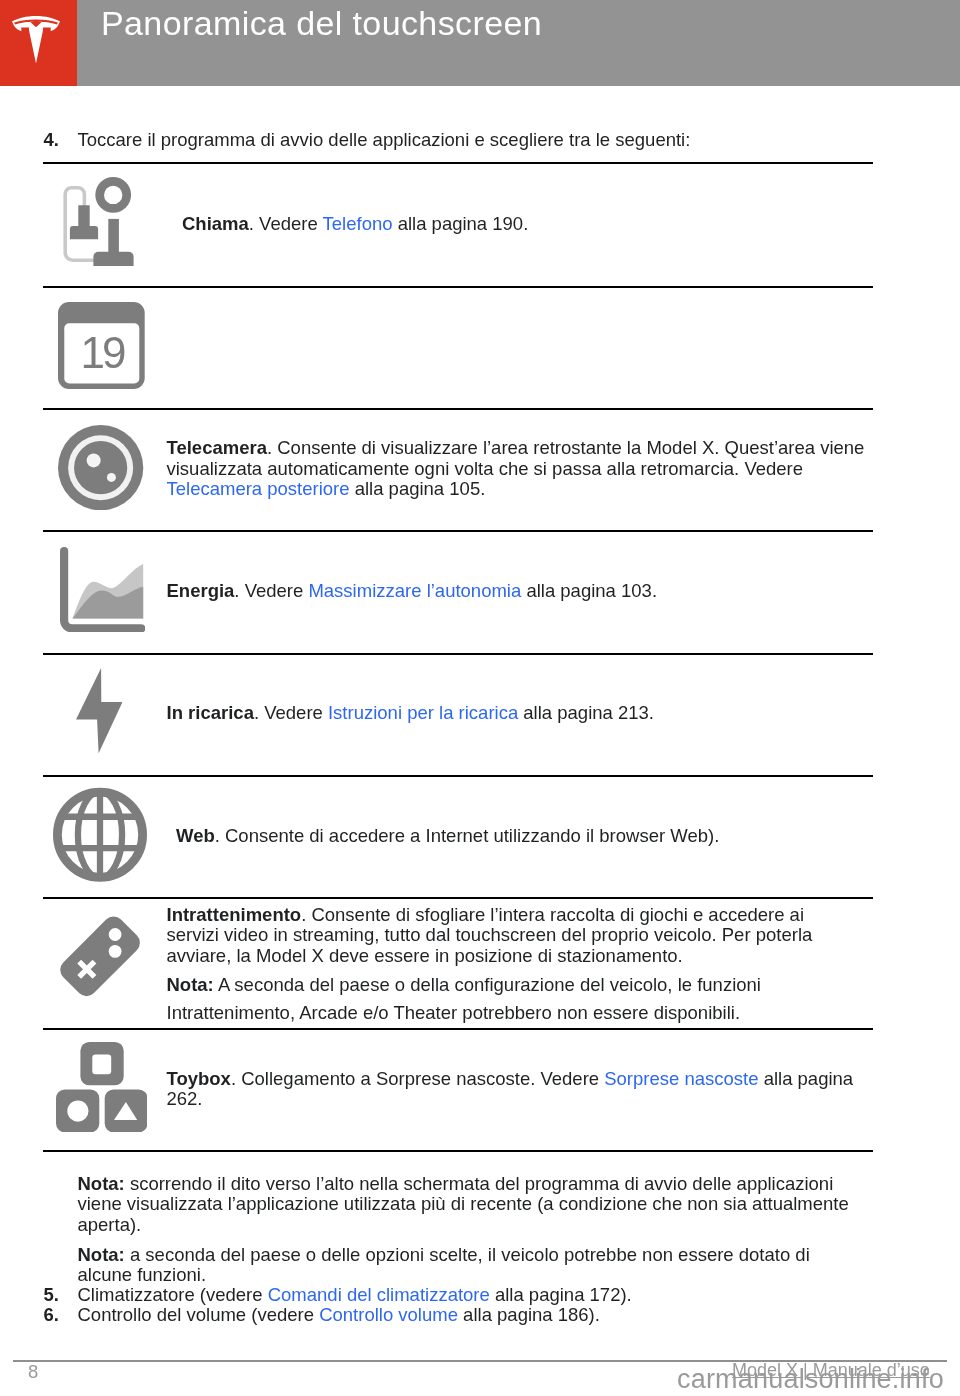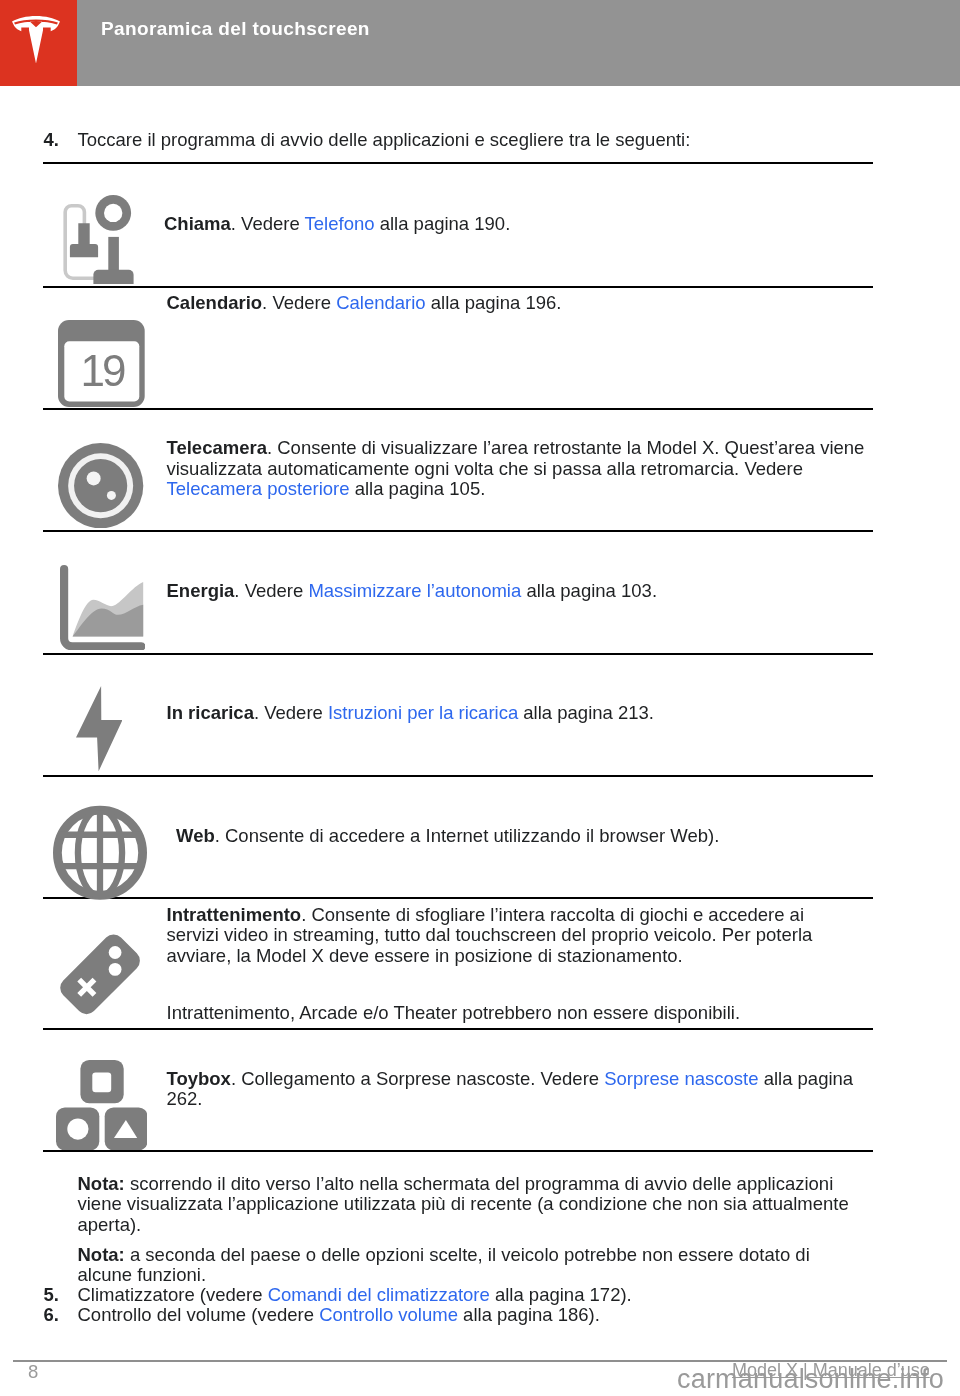--- a/index.html
+++ b/index.html
@@ -5,29 +5,29 @@
 <style>
   html,body{margin:0;padding:0;}
   body{width:960px;height:1396px;background:#ffffff;
        font-family:"Liberation Sans",sans-serif;position:relative;overflow:hidden;
        -webkit-font-smoothing:antialiased;}
 
   
   .header{position:absolute;left:0;top:0;width:960px;height:86px;background:#939393;}
   .logo-block{position:absolute;left:0;top:0;width:77px;height:86px;background:#dc3320;}
   .logo-block svg{position:absolute;left:11.8px;top:15.9px;}
-  .header-title{position:absolute;left:101px;top:15px;font-size:19px;line-height:28.5px;color:#ffffff;
-                font-weight:700;white-space:nowrap;letter-spacing:0.39px;}
+  .header-title{position:absolute;left:101px;top:9px;font-size:34px;line-height:28.5px;color:#ffffff;
+                font-weight:400;white-space:nowrap;letter-spacing:0.39px;}
 
   
   .rule{position:absolute;left:43px;width:830px;height:0;border-top:2px solid #000;}
   .tx{position:absolute;white-space:nowrap;font-size:18.5px;line-height:18.5px;color:#1f2123;}
   .tx b{font-weight:bold;}
   .lnk{color:#2e68ee;}
-  .icon{position:absolute;margin-top:18px;}
+  .icon{position:absolute;}
   #sheet{position:absolute;left:0;top:0;width:960px;height:1396px;}
 
   
   .footer-rule{position:absolute;left:13px;top:1360.3px;width:934px;height:1.6px;background:#8f8f8f;}
   .pagenum{position:absolute;left:28px;top:1363px;color:#9a9a9a;font-size:18.5px;line-height:18.5px;}
   .footer-txt{position:absolute;left:732px;top:1361px;color:#9a9a9a;font-size:18px;line-height:18px;white-space:nowrap;text-decoration:underline;}
   .wm{position:absolute;left:677px;top:1366px;font-size:27px;line-height:27px;color:#9a9a9a;
       white-space:nowrap;font-weight:400;letter-spacing:0.2px;}
 </style>
 </head>
@@ -56,27 +56,26 @@
     <div class="rule" style="top:1150px"></div>
     <div class="icon" style="left:61px;top:177.1px"><svg width="73.6" height="89" viewBox="0 0 73.6 89">
    <path fill="none" stroke="#c9c9c9" stroke-width="3.6" stroke-linecap="butt" d="
      M23.4 29.5 V17.1 a6.4 6.4 0 0 0 -6.4 -6.4 h-6.4 a6.4 6.4 0 0 0 -6.4 6.4 V75.6 a7.6 7.6 0 0 0 7.6 7.6 H34"></path>
    <path fill="#7d7d7d" d="M17.3 28.3 h11.4 v20.6 h5.4 a3 3 0 0 1 3 3 v10.4 h-28.2 v-10.4 a3 3 0 0 1 3 -3 h5.4 z"></path>
    <circle cx="52.2" cy="17.9" r="17.9" fill="#7d7d7d"></circle>
    <circle cx="52.2" cy="17.9" r="9.2" fill="#ffffff"></circle>
    <rect x="47.3" y="41.9" width="10.6" height="33.1" fill="#7d7d7d"></rect>
    <path fill="#7d7d7d" d="M32.4 79.7 a5 5 0 0 1 5 -5 h30.2 a5 5 0 0 1 5 5 v9.3 h-40.2 z"></path>
  </svg></div>
-    <div class="tx" style="left:164px;top:215.2px"><b>Chiama</b><span>. Vedere </span><span class="lnk">Telefono</span><span> alla pagina 190.</span></div>
+    <div class="tx" style="left:182px;top:215.2px"><b>Chiama</b><span>. Vedere </span><span class="lnk">Telefono</span><span> alla pagina 190.</span></div>
     <div class="icon" style="left:57.9px;top:302.3px"><svg width="86.7" height="87" viewBox="0 0 86.7 87">
    <rect x="0" y="0" width="86.7" height="87" rx="11" fill="#7d7d7d"></rect>
    <rect x="6.3" y="21.3" width="75" height="60.2" rx="5" fill="#ffffff"></rect>
    <text x="44" y="66" font-family="Liberation Sans, sans-serif" font-size="44" fill="#7d7d7d" text-anchor="middle" letter-spacing="-3">19</text>
  </svg></div>
-    <div class="tx" style="left:166.5px;top:294.4px"><b>Calendario</b><span>. Vedere </span><span class="lnk">Calendario</span><span> alla pagina 196.</span></div>
     <div class="icon" style="left:58.3px;top:424.9px"><svg width="85.3" height="85.4" viewBox="0 0 85.3 85.4">
    <circle cx="42.65" cy="42.7" r="42.65" fill="#7d7d7d"></circle>
    <circle cx="42.65" cy="42.7" r="32.5" fill="#f1f1f1"></circle>
    <circle cx="42.65" cy="42.7" r="26.6" fill="#7d7d7d"></circle>
    <circle cx="35.65" cy="35.4" r="7.0" fill="#f4f4f4"></circle>
    <circle cx="53.4" cy="52.4" r="4.5" fill="#f4f4f4"></circle>
  </svg></div>
     <div class="tx" style="left:166.5px;top:459.75px"><span>visualizzata automaticamente ogni volta che si passa alla retromarcia. Vedere</span></div>
     <div class="tx" style="left:166.5px;top:439.3px"><b>Telecamera</b><span>. Consente di visualizzare l’area retrostante la Model X. Quest’area viene</span></div>
     <div class="tx" style="left:166.5px;top:480.2px"><span class="lnk">Telecamera posteriore</span><span> alla pagina 105.</span></div>
@@ -102,20 +101,21 @@
     <div class="tx" style="left:176px;top:826.5px"><b>Web</b><span>. Consente di accedere a Internet utilizzando il browser Web).</span></div>
     <div class="icon" style="left:56px;top:912px"><svg width="88.1" height="88.6" viewBox="0 0 88.1 88.6">
    <rect x="3.25" y="22.6" width="81.6" height="43.4" rx="10.5" fill="#7d7d7d" transform="rotate(-45 44.05 44.3)"></rect>
    <circle cx="59.1" cy="22.5" r="6.4" fill="#ffffff"></circle>
    <circle cx="59.1" cy="39.4" r="6.4" fill="#ffffff"></circle>
    <path fill="#ffffff" transform="rotate(45 29.0 59.1)" d="M18.2 53.8 h8.1 v-8.1 h5.4 v8.1 h8.1 v5.4 h-8.1 v8.1 h-5.4 v-8.1 h-8.1 z"></path>
  </svg></div>
     <div class="tx" style="left:166.5px;top:905.6px"><b>Intrattenimento</b><span>. Consente di sfogliare l’intera raccolta di giochi e accedere ai</span></div>
     <div class="tx" style="left:166.5px;top:926.0500000000001px"><span>servizi video in streaming, tutto dal touchscreen del proprio veicolo. Per poterla</span></div>
     <div class="tx" style="left:166.5px;top:946.5px"><span>avviare, la Model X deve essere in posizione di stazionamento.</span></div>
+    <div class="tx" style="left:166.5px;top:976.1px"><b>Nota:</b><span> A seconda del paese o della configurazione del veicolo, le funzioni</span></div>
     <div class="tx" style="left:166.5px;top:1004px"><span>Intrattenimento, Arcade e/o Theater potrebbero non essere disponibili.</span></div>
     <div class="icon" style="left:55.6px;top:1041.7px"><svg width="91.5" height="90.4" viewBox="0 0 91.5 90.4">
    <rect x="24.4" y="0" width="43.3" height="43.3" rx="8.8" fill="#7d7d7d"></rect>
    <rect x="36.3" y="12.4" width="18.9" height="19.8" rx="3.2" fill="#ffffff"></rect>
    <rect x="0" y="47.4" width="43.3" height="43" rx="8.8" fill="#7d7d7d"></rect>
    <circle cx="21.9" cy="69.1" r="10.6" fill="#ffffff"></circle>
    <rect x="48.7" y="47.4" width="42.8" height="43" rx="8.8" fill="#7d7d7d"></rect>
    <path fill="#ffffff" d="M69.9 60.1 L81.2 78.0 H58.0 Z"></path>
  </svg></div>
     <div class="tx" style="left:166.5px;top:1069.5px"><b>Toybox</b><span>. Collegamento a Sorprese nascoste. Vedere </span><span class="lnk">Sorprese nascoste</span><span> alla pagina</span></div>

